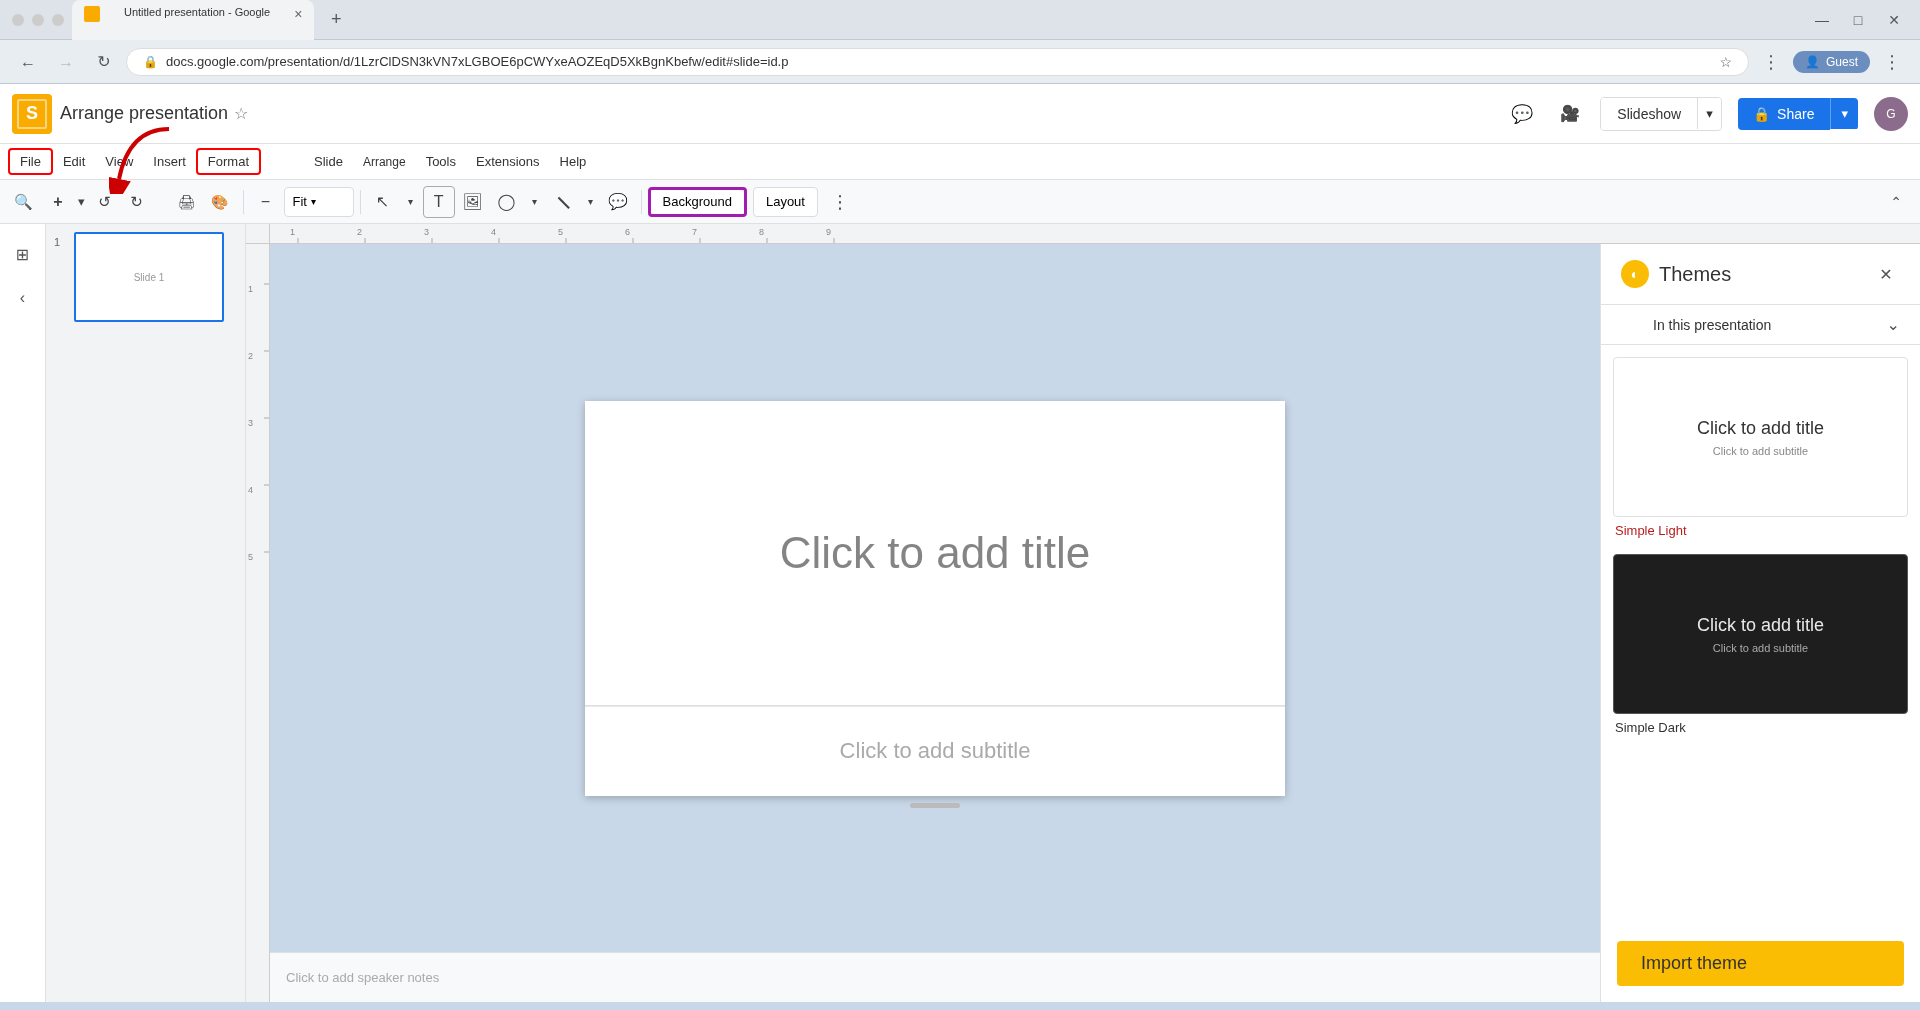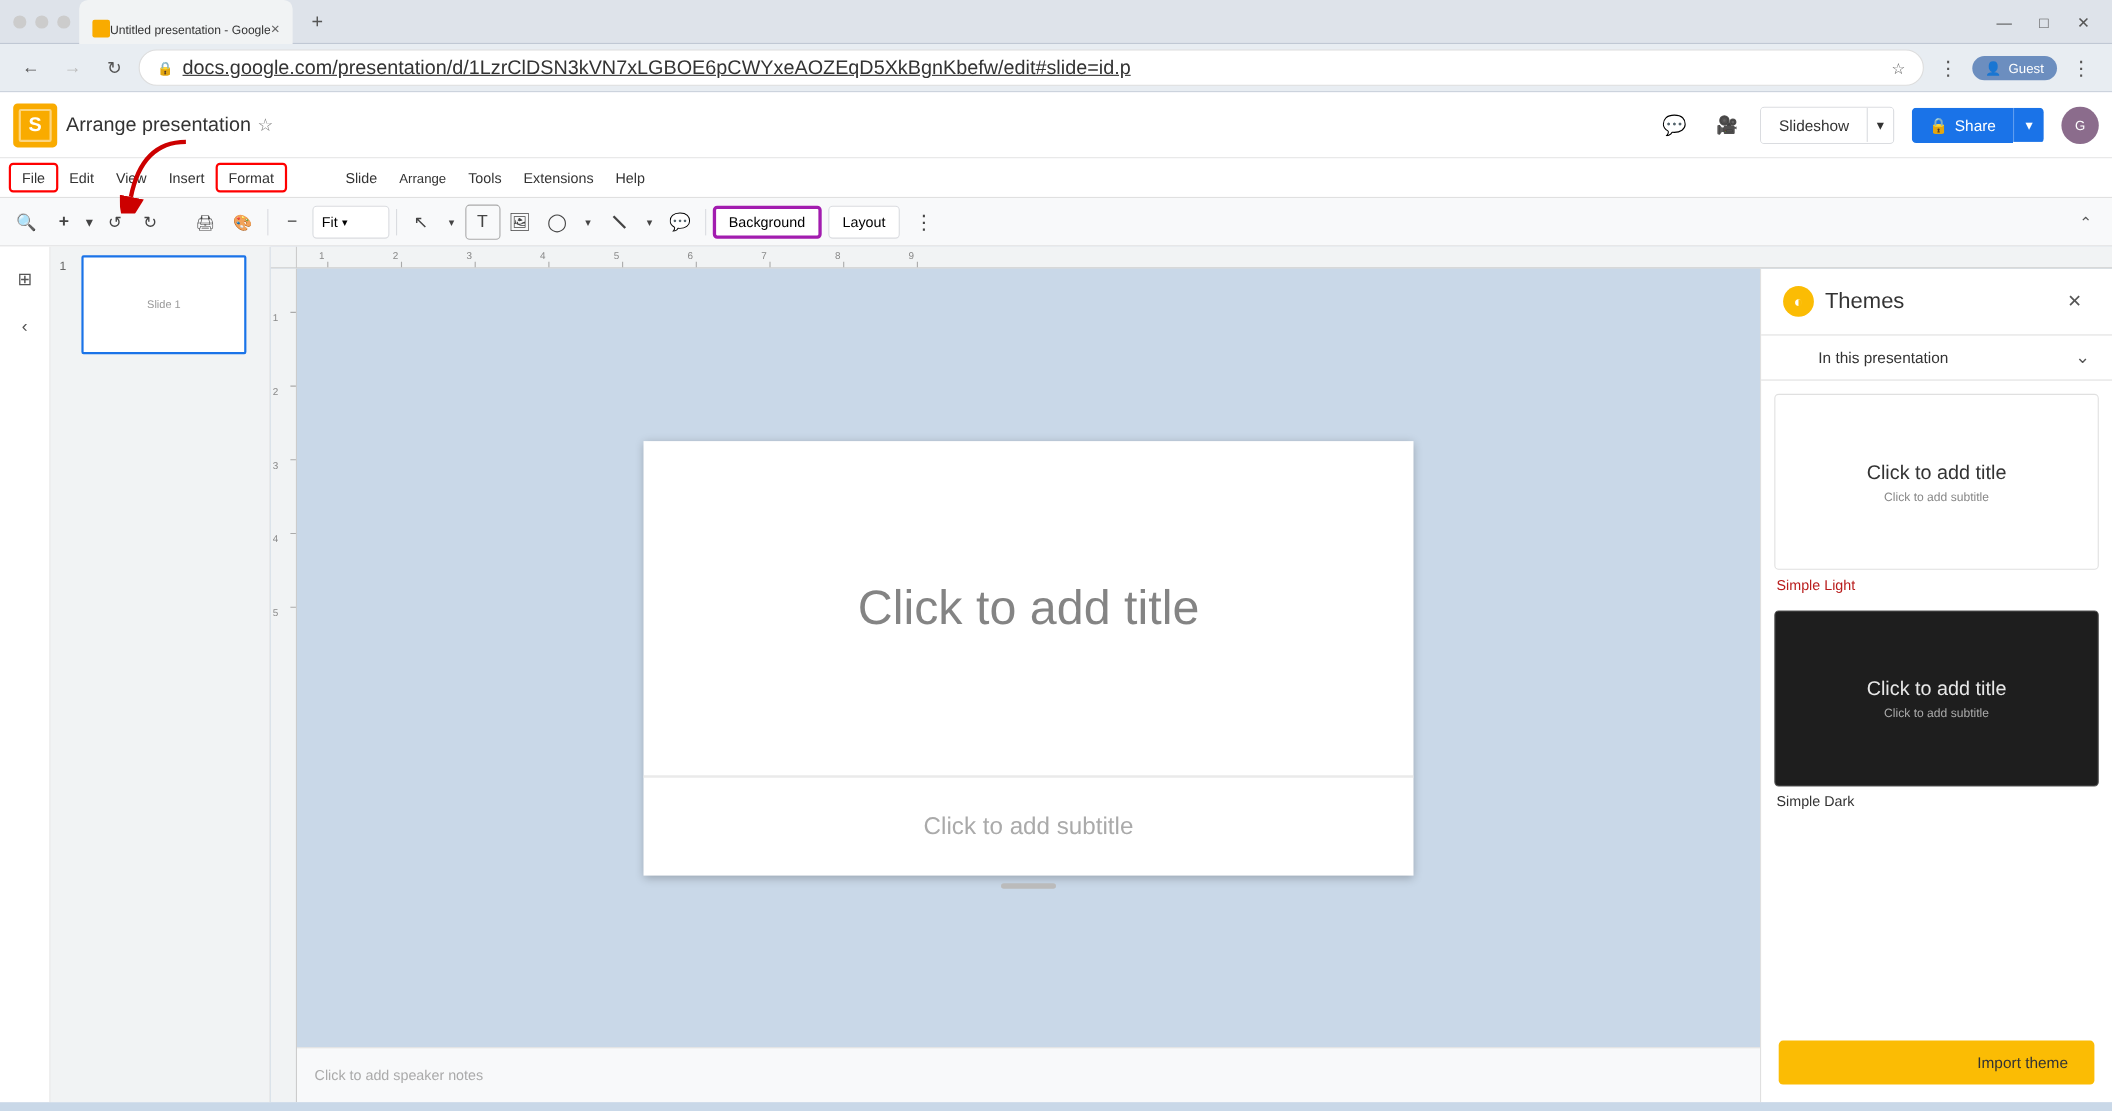--- a/index.html
+++ b/index.html
@@ -15,39 +15,39 @@
   </style>
 </head>
 <body>
 
 <div style="background: #dee3ea; height: 40px; display: flex; align-items: center; padding: 0 12px; gap: 8px; border-bottom: 1px solid #c0c8d4;">
   <div style="display: flex; gap: 8px; align-items: center;">
     <div style="width: 12px; height: 12px; border-radius: 50%; background: #ccc; cursor: pointer; display: flex; align-items: center; justify-content: center; font-size: 9px;"></div>
     <div style="width: 12px; height: 12px; border-radius: 50%; background: #ccc; cursor: pointer;"></div>
     <div style="width: 12px; height: 12px; border-radius: 50%; background: #ccc; cursor: pointer;"></div>
   </div>
-  <div style="background: #f1f3f4; border-radius: 8px 8px 0 0; padding: 6px 12px; display: flex; align-items: flex-end; gap: 0; font-size: 12px; color: #333; min-width: 180px; height: 40px; margin-top: auto;">
+  <div style="background: #f1f3f4; border-radius: 8px 8px 0 0; padding: 6px 12px; display: flex; align-items: flex-start; gap: 24px; font-size: 12px; color: #333; min-width: 180px; height: 40px; margin-top: auto;">
     <div style="width: 16px; height: 16px; background: #f9ab00; border-radius: 2px; flex-shrink: 0;"></div>
     <span style="font-size: 11px; flex: 1; overflow: hidden; white-space: nowrap; text-overflow: ellipsis;">Untitled presentation - Google</span>
     <span style="font-size: 14px; color: #666; cursor: pointer;">×</span>
   </div>
   <div style="width: 28px; height: 28px; border-radius: 50%; display: flex; align-items: center; justify-content: center; cursor: pointer; font-size: 18px; color: #555;">+</div>
   <div style="flex: 1;"></div>
   <div style="width: 28px; height: 28px; border-radius: 50%; display: flex; align-items: center; justify-content: center; cursor: pointer; font-size: 14px; color: #555;">—</div>
   <div style="width: 28px; height: 28px; border-radius: 50%; display: flex; align-items: center; justify-content: center; cursor: pointer; font-size: 14px; color: #555;">□</div>
   <div style="width: 28px; height: 28px; border-radius: 50%; display: flex; align-items: center; justify-content: center; cursor: pointer; font-size: 14px; color: #555;">✕</div>
 </div>
 
 <div style="background: #e8edf2; padding: 4px 12px; display: flex; align-items: center; gap: 6px; height: 44px; border-bottom: 1px solid #c0c8d4;">
   <div style="width: 32px; height: 32px; border-radius: 50%; display: flex; align-items: center; justify-content: center; cursor: pointer; color: #555; font-size: 16px;">←</div>
   <div style="width: 32px; height: 32px; border-radius: 50%; display: flex; align-items: center; justify-content: center; cursor: pointer; color: #bbb; font-size: 16px;">→</div>
   <div style="width: 32px; height: 32px; border-radius: 50%; display: flex; align-items: center; justify-content: center; cursor: pointer; color: #555; font-size: 16px;">↻</div>
   <div style="flex: 1; background: white; border-radius: 20px; padding: 5px 16px; display: flex; align-items: center; gap: 8px; font-size: 13px; color: #333; border: 1px solid #ddd;">
     <span style="font-size: 12px;">🔒</span>
-    <span style="flex: 1; font-size: 18px; text-decoration: underline;">docs.google.com/presentation/d/1LzrClDSN3kVN7xLGBOE6pCWYxeAOZEqD5XkBgnKbefw/edit#slide=id.p</span>
+    <span style="flex: 1; font-size: 13px;">docs.google.com/presentation/d/1LzrClDSN3kVN7xLGBOE6pCWYxeAOZEqD5XkBgnKbefw/edit#slide=id.p</span>
     <span style="cursor: pointer; color: #555; font-size: 14px;">☆</span>
   </div>
   <div style="width: 32px; height: 32px; border-radius: 50%; display: flex; align-items: center; justify-content: center; cursor: pointer; color: #555; font-size: 18px;">⋮</div>
   <div style="background: #6c8ebf; border-radius: 20px; padding: 4px 12px; display: flex; align-items: center; gap: 6px; color: white; font-size: 12px; cursor: pointer;">
     <span>👤</span>
     <span>Guest</span>
   </div>
   <div style="width: 32px; height: 32px; border-radius: 50%; display: flex; align-items: center; justify-content: center; cursor: pointer; color: #555; font-size: 18px;">⋮</div>
 </div>
 
@@ -283,21 +283,21 @@
             <div style="margin-bottom: 16px; cursor: pointer;">
               <div style="width: 100%; height: 160px; border: 1px solid #555; border-radius: 4px; background: #1e1e1e; display: flex; flex-direction: column; align-items: center; justify-content: center; overflow: hidden;">
                 <span style="font-size: 18px; color: #e8e8e8; font-weight: 400; margin-bottom: 6px;">Click to add title</span>
                 <span style="font-size: 11px; color: #aaa;">Click to add subtitle</span>
               </div>
               <div style="font-size: 13px; color: #333; padding: 6px 2px 0;">Simple Dark</div>
             </div>
           </div>
 
           <div style="padding: 8px 16px 16px;">
-            <div style="background: #fbbc04; color: #333; border: none; border-radius: 4px; padding: 12px 24px; font-size: 14px; font-weight: 500; cursor: pointer; text-align: right; width: 100%;">
+            <div style="background: #fbbc04; color: #333; border: none; border-radius: 4px; padding: 12px 24px; font-size: 18px; font-weight: 500; cursor: pointer; text-align: left; width: 100%;">
               <span>Import theme</span>
             </div>
           </div>
         </div>
 
       </div>
     </div>
 
   </div>
 </div>

